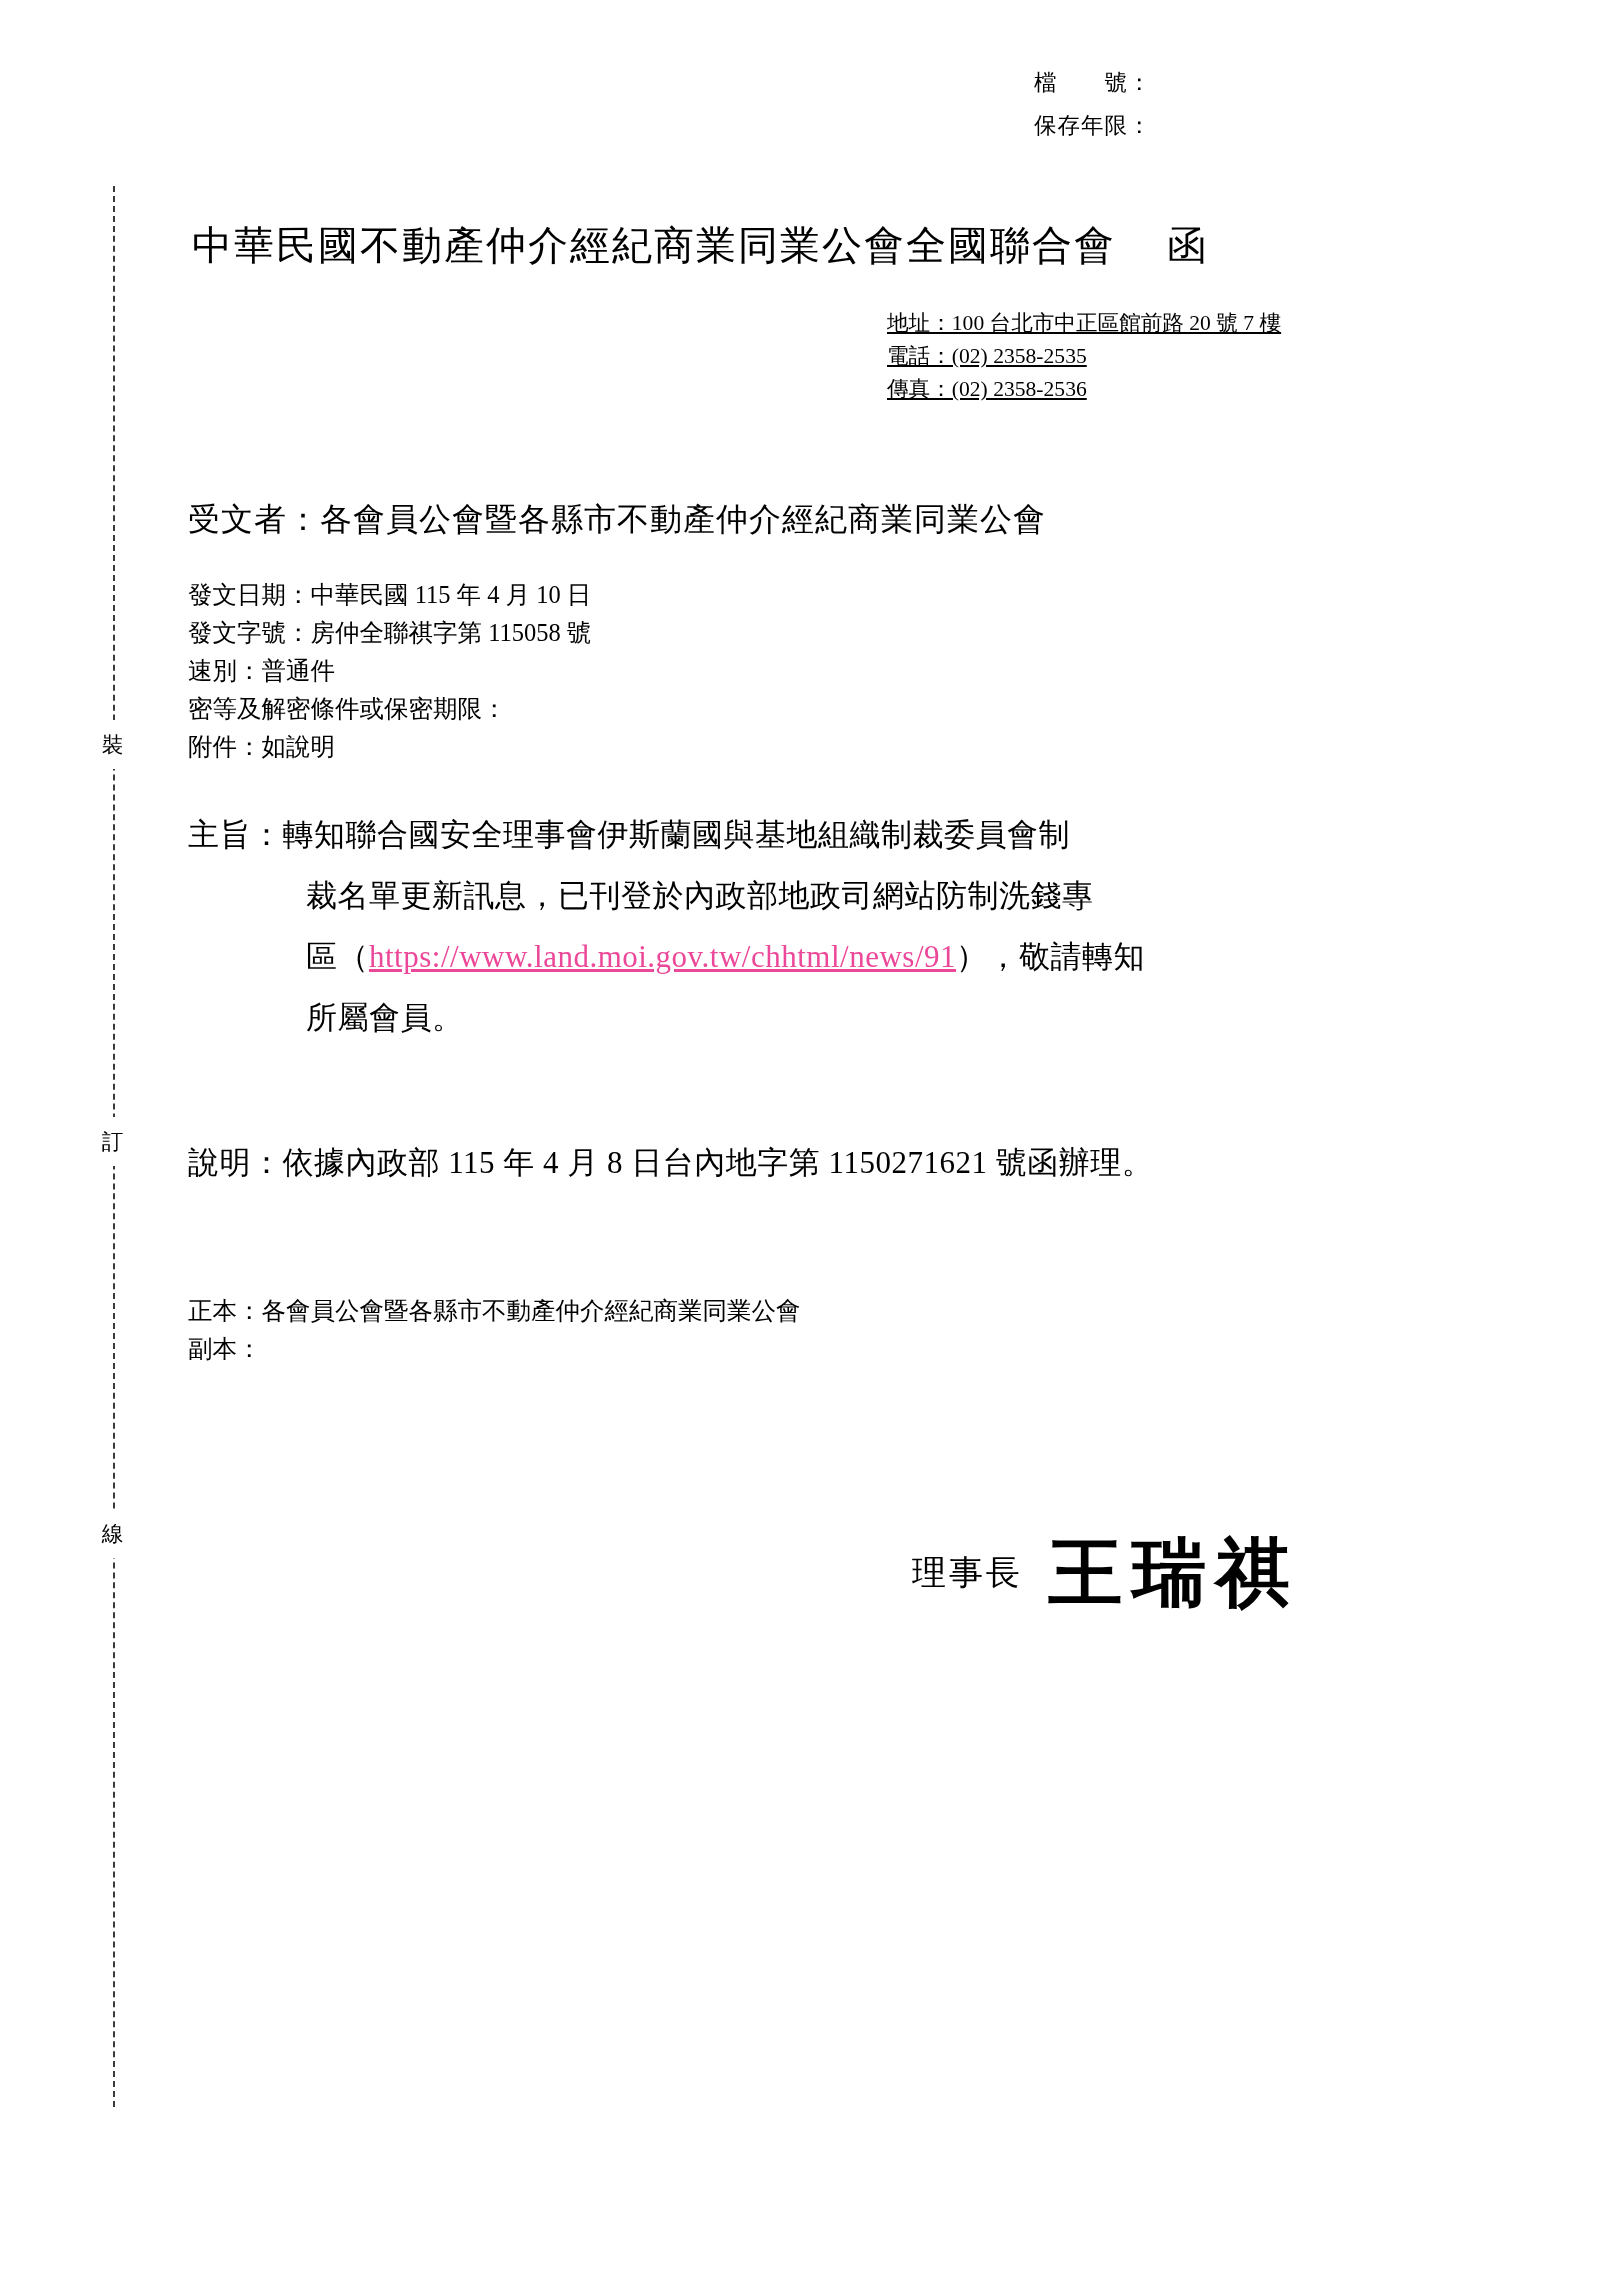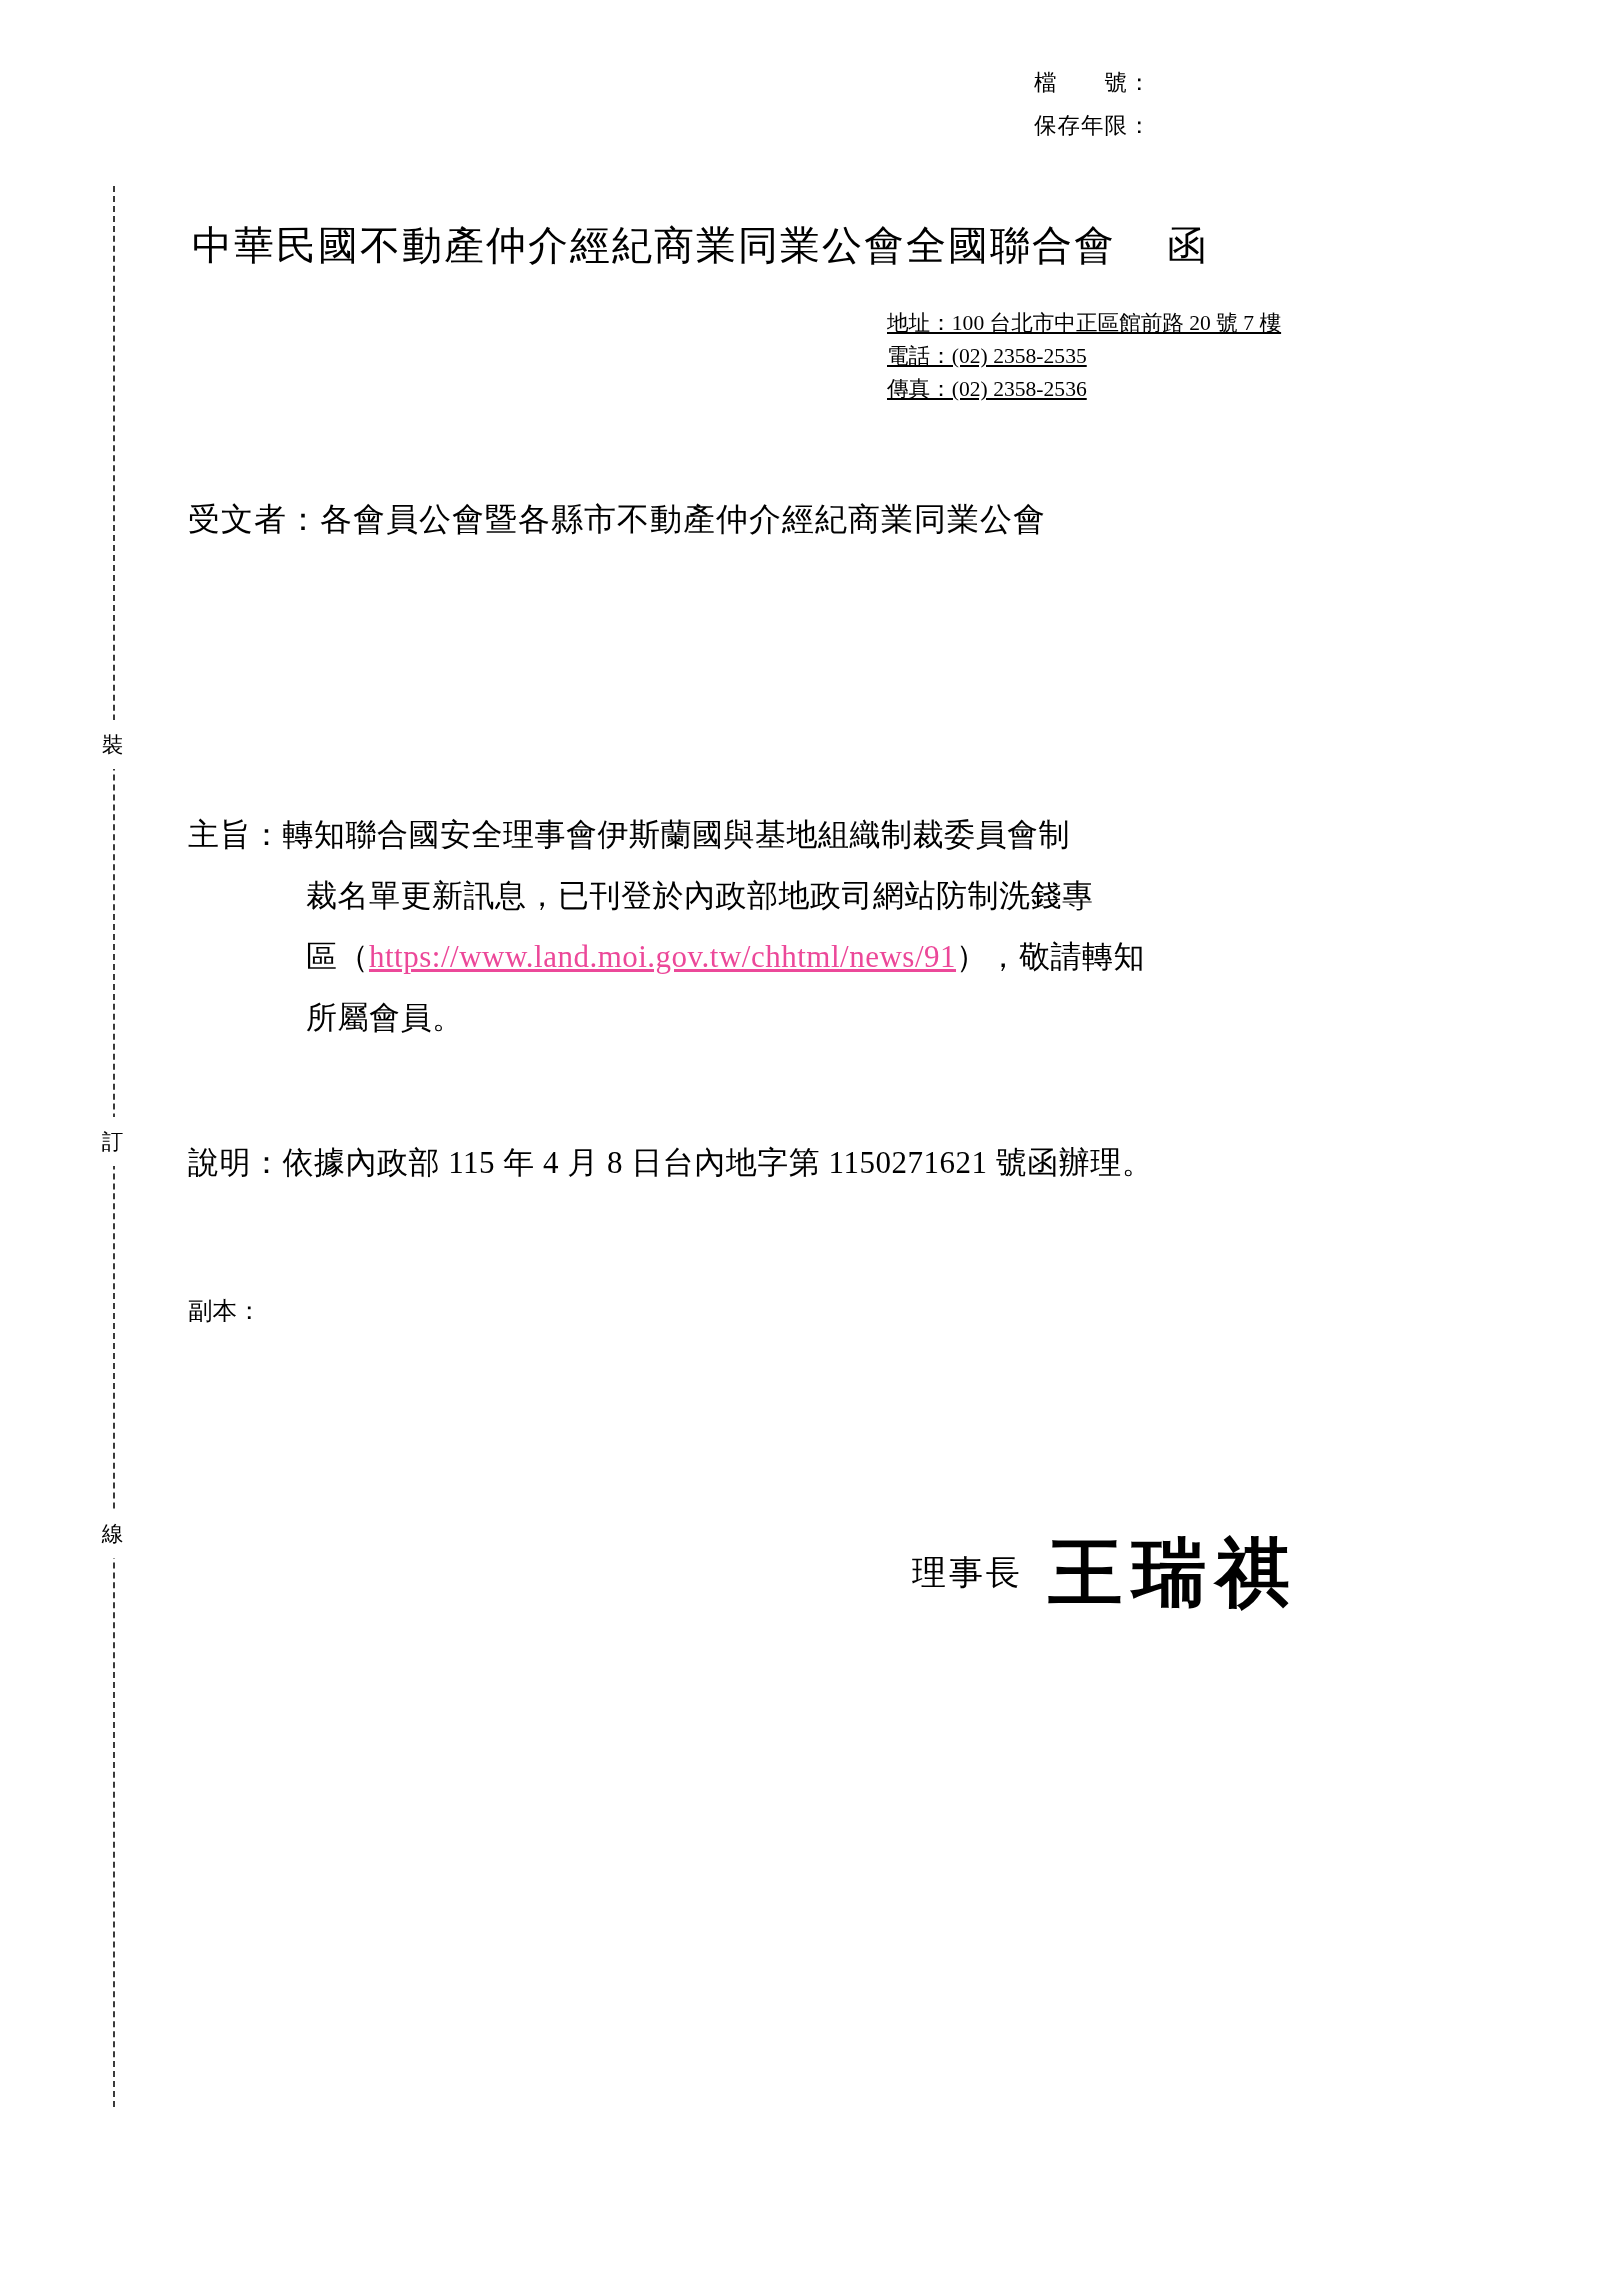--- a/index.html
+++ b/index.html
@@ -183,37 +183,45 @@
   <div class="contact">
     <div>地址：100 台北市中正區館前路 20 號 7 樓</div>
     <div>電話：(02) 2358-2535</div>
     <div>傳真：(02) 2358-2536</div>
   </div>
 
   <div class="recipient">
     <span>受文者：</span><span>各會員公會暨各縣市不動產仲介經紀商業同業公會</span>
   </div>
 
+  <div class="meta">
+    <div>發文日期：中華民國 115 年 4 月 10 日</div>
+    <div>發文字號：房仲全聯祺字第 115058 號</div>
+    <div>速別：普通件</div>
+    <div>密等及解密條件或保密期限：</div>
+    <div>附件：如說明</div>
+  </div>
 
   <div class="subject">
     <div class="ln">
       <span>主旨：</span><span>轉知聯合國安全理事會伊斯蘭國與基地組織制裁委員會制</span>
     </div>
     <div class="ln ind">裁名單更新訊息，已刊登於內政部地政司網站防制洗錢專</div>
     <div class="ln ind">
       <span>區（</span><a href="#">https://www.land.moi.gov.tw/chhtml/news/91</a><span>），敬請轉知</span>
     </div>
     <div class="ln ind">所屬會員。</div>
   </div>
 
   <div class="explain">
     <span>說明：</span><span>依據內政部 115 年 4 月 8 日台內地字第 1150271621 號函辦理。</span>
   </div>
 
   <div class="copies">
+    <div>正本：各會員公會暨各縣市不動產仲介經紀商業同業公會</div>
     <div>副本：</div>
   </div>
 
   <div class="signature">
     <span class="role">理事長</span><span class="name">王瑞祺</span>
   </div>
 
 </div>
 
 

